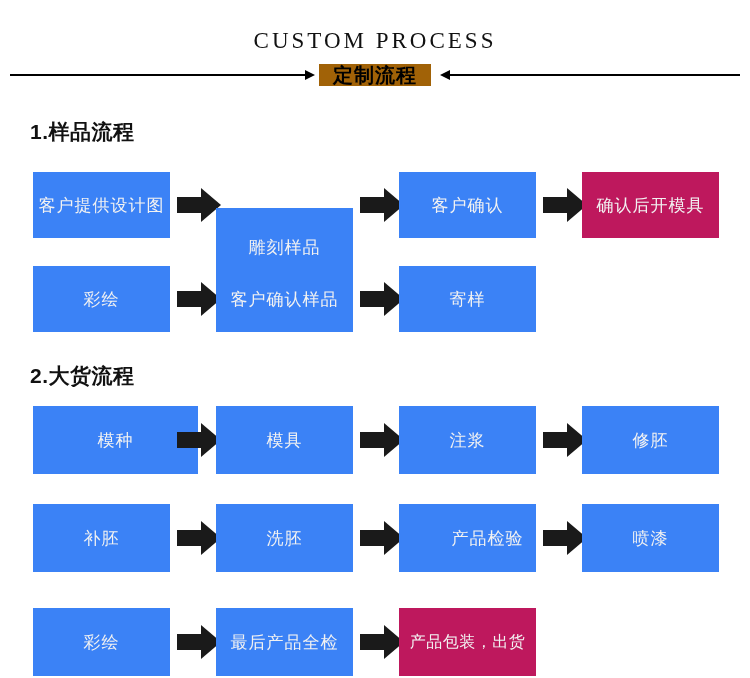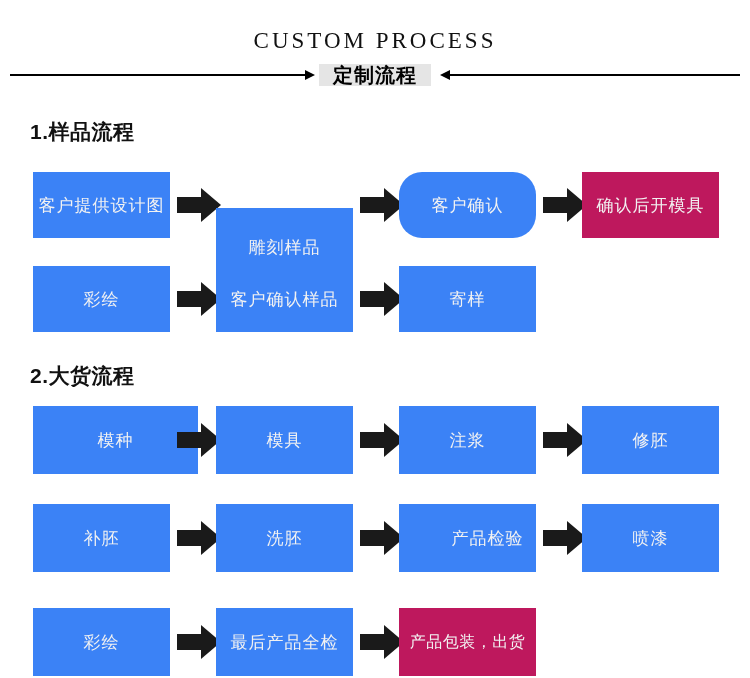--- a/index.html
+++ b/index.html
@@ -74,21 +74,21 @@
     top: 62px;
     width: 750px;
     text-align: center;
     font-size: 20px;
     font-weight: bold;
     color: #000000;
     letter-spacing: 1px;
     white-space: nowrap;
   }
   .header-cn span {
-    background: #e5e5e5;
+    background: #a16207;
     padding: 0 14px;
   }
 
   
   .section-title {
     position: absolute;
     font-size: 21px;
     font-weight: bold;
     color: #111111;
     letter-spacing: 0.5px;
@@ -165,21 +165,21 @@
     <div class="shaft"></div>
       <div class="head"></div>
   </div>
 
   <div class="box" style="left:216px; top:172px; width:137px; height:78px;margin-top:36px;">雕刻样品</div>
   <div class="arrow" style="left:360px; top:188px;">
     <div class="shaft"></div>
       <div class="head"></div>
   </div>
 
-  <div class="box" style="left:399px; top:172px; width:137px; height:66px;border-radius:23px;">客户确认</div>
+  <div class="box" style="left:399px; top:172px; width:137px; height:66px;">客户确认</div>
   <div class="arrow" style="left:543px; top:188px;">
     <div class="shaft"></div>
       <div class="head"></div>
   </div>
 
   <div class="box dark" style="left:582px; top:172px; width:137px; height:66px;">确认后开模具</div>
 </div>
 
 <div class="flow-row">
   <div class="box" style="left:33px; top:266px; width:137px; height:66px;">彩绘</div>

